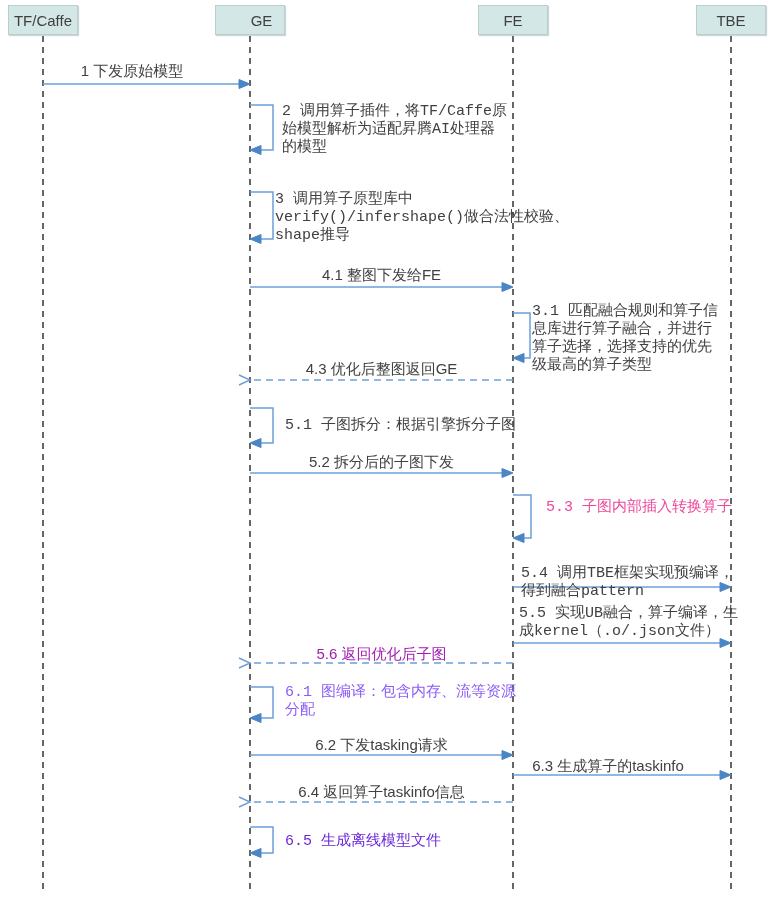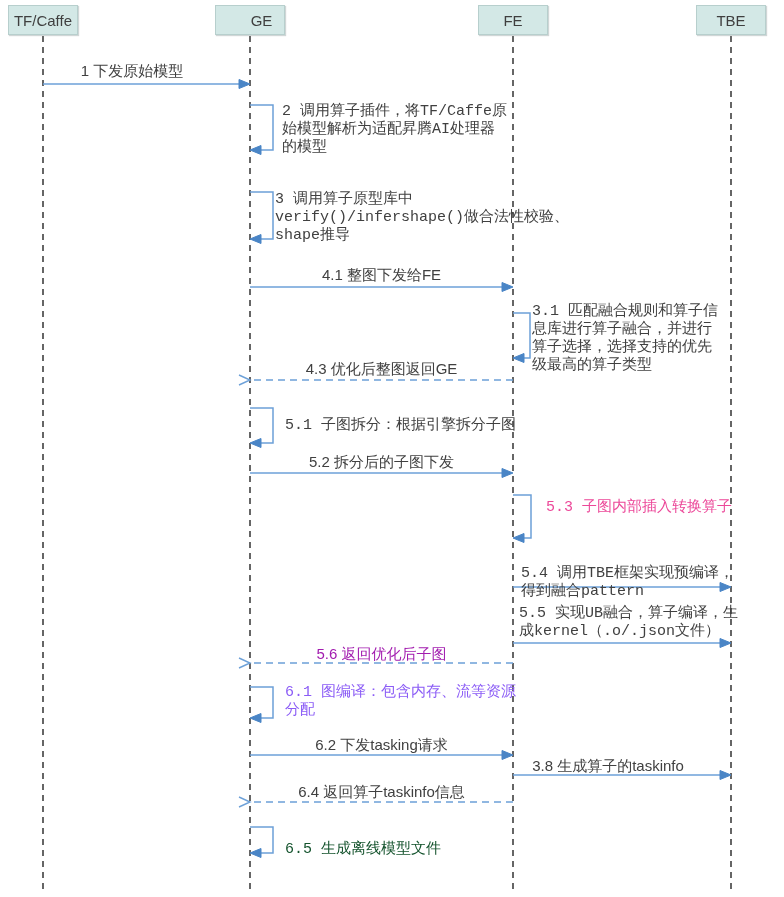--- a/index.html
+++ b/index.html
@@ -119,17 +119,17 @@
       <div class="msg-label centered" style="top: 453px; color: rgb(64, 64, 64); left: 250px; width: 263px;">5.2 拆分后的子图下发</div>
       <div class="msg-label left" style="left: 546px; top: 499px; color: #ec4899;">5.3 子图内部插入转换算子</div>
       <div class="msg-label left" style="top: 549px; color: rgb(64, 64, 64); left: 521px; margin-top: 16px;">5.4 调用TBE框架实现预编译，
 得到融合pattern</div>
       <div class="msg-label left" style="top: 605px; color: rgb(64, 64, 64); left: 519px;">5.5 实现UB融合，算子编译，生
 成kernel（.o/.json文件）</div>
       <div class="msg-label centered" style="top: 645px; color: #a21caf; left: 250px; width: 263px;">5.6 返回优化后子图</div>
       <div class="msg-label left" style="left: 285px; top: 684px; color: #8b5cf6;">6.1 图编译：包含内存、流等资源
 分配</div>
       <div class="msg-label centered" style="top: 736px; color: rgb(64, 64, 64); left: 250px; width: 263px;">6.2 下发tasking请求</div>
-      <div class="msg-label centered" style="top: 757px; color: rgb(64, 64, 64); left: 448px; width: 320px;">3.8 生成算子的taskinfo</div>
+      <div class="msg-label centered" style="top: 757px; color: rgb(64, 64, 64); left: 448px; width: 320px;">6.3 生成算子的taskinfo</div>
       <div class="msg-label centered" style="top: 783px; color: rgb(64, 64, 64); left: 250px; width: 263px;">6.4 返回算子taskinfo信息</div>
-      <div class="msg-label left" style="left: 285px; top: 833px; color: #14532d; margin-top: 8px;">6.5 生成离线模型文件</div>
+      <div class="msg-label left" style="left: 285px; top: 833px; color: #6d28d9;">6.5 生成离线模型文件</div>
     </div>
 </div>
 
 </body></html>

